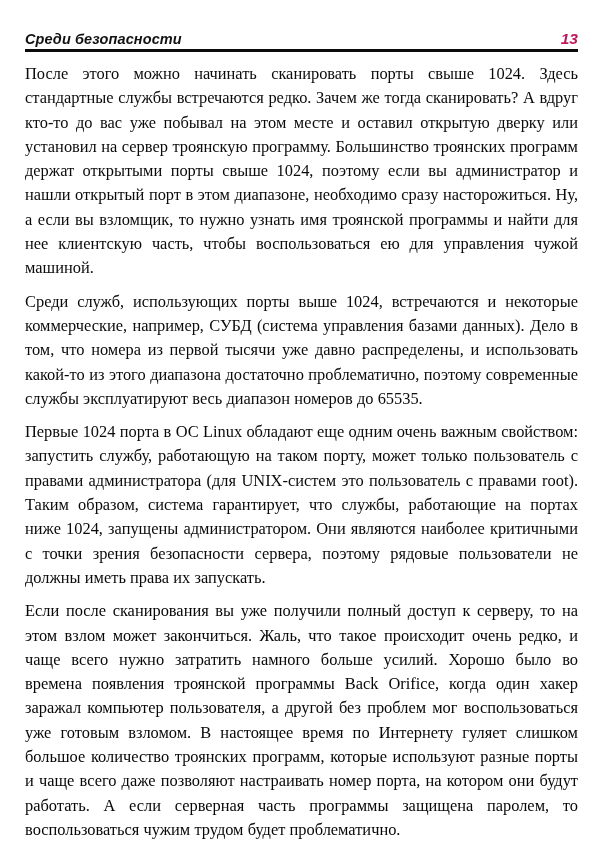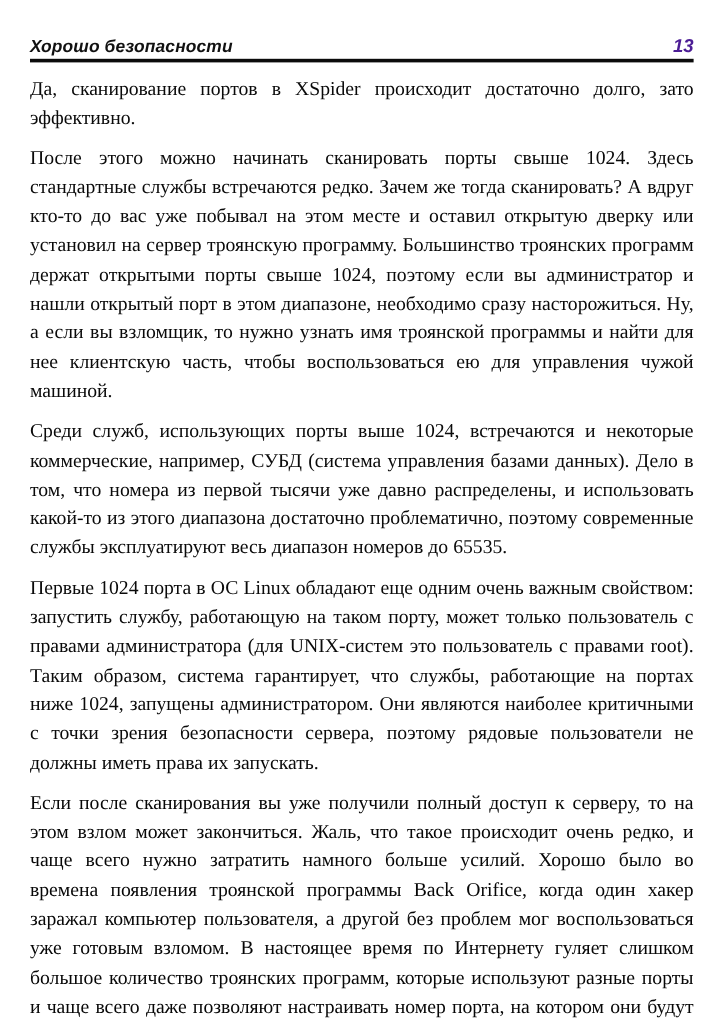--- a/index.html
+++ b/index.html
@@ -48,21 +48,21 @@
     color: #111;
     padding-bottom: 2px;
   }
 
   .running-head-folio {
     font-family: "Liberation Sans", "DejaVu Sans", sans-serif;
     font-style: italic;
     font-weight: 700;
     font-size: 15.5px;
     line-height: 1;
-    color: #4c1d95;
+    color: #be185d;
     padding-bottom: 2px;
   }
 
   .head-rule {
     position: absolute;
     left: 25px;
     right: 22px;
     top: 49px;
     height: 3px;
     background: #0b0b0b;
@@ -92,27 +92,26 @@
 
   
   .para.ink-heavy { color: #070707; font-weight: 400; }
 </style>
 </head>
 <body>
 
 <div class="page">
 
   <div class="running-head">
-    <div class="running-head-title">Хорошо безопасности</div>
+    <div class="running-head-title">Среди безопасности</div>
     <div class="running-head-folio">13</div>
   </div>
 
   <div class="head-rule"></div>
 
   <div class="text-column">
-    <p class="para">Да, сканирование портов в XSpider происходит достаточно долго, зато эффективно.</p>
     <p class="para">После этого можно начинать сканировать порты свыше 1024. Здесь стандартные службы встречаются редко. Зачем же тогда сканировать? А вдруг кто-то до вас уже побывал на этом месте и оставил открытую дверку или установил на сервер троянскую программу. Большинство троянских программ держат открытыми порты свыше 1024, поэтому если вы администратор и нашли открытый порт в этом диапазоне, необходимо сразу насторожиться. Ну, а если вы взломщик, то нужно узнать имя троянской программы и найти для нее клиентскую часть, чтобы воспользоваться ею для управления чужой машиной.</p>
     <p class="para">Среди служб, использующих порты выше 1024, встречаются и некоторые коммерческие, например, СУБД (система управления базами данных). Дело в том, что номера из первой тысячи уже давно распределены, и использовать какой-то из этого диапазона достаточно проблематично, поэтому современные службы эксплуатируют весь диапазон номеров до 65535.</p>
     <p class="para">Первые 1024 порта в ОС Linux обладают еще одним очень важным свойством: запустить службу, работающую на таком порту, может только пользователь с правами администратора (для UNIX-систем это пользователь с правами root). Таким образом, система гарантирует, что службы, работающие на портах ниже 1024, запущены администратором. Они являются наиболее критичными с точки зрения безопасности сервера, поэтому рядовые пользователи не должны иметь права их запускать.</p>
     <p class="para ink-heavy">Если после сканирования вы уже получили полный доступ к серверу, то на этом взлом может закончиться. Жаль, что такое происходит очень редко, и чаще всего нужно затратить намного больше усилий. Хорошо было во времена появления троянской программы Back Orifice, когда один хакер заражал компьютер пользователя, а другой без проблем мог воспользоваться уже готовым взломом. В настоящее время по Интернету гуляет слишком большое количество троянских программ, которые используют разные порты и чаще всего даже позволяют настраивать номер порта, на котором они будут работать. А если серверная часть программы защищена паролем, то воспользоваться чужим трудом будет проблематично.</p>
   </div>
 
 </div>
 
 </body></html>

